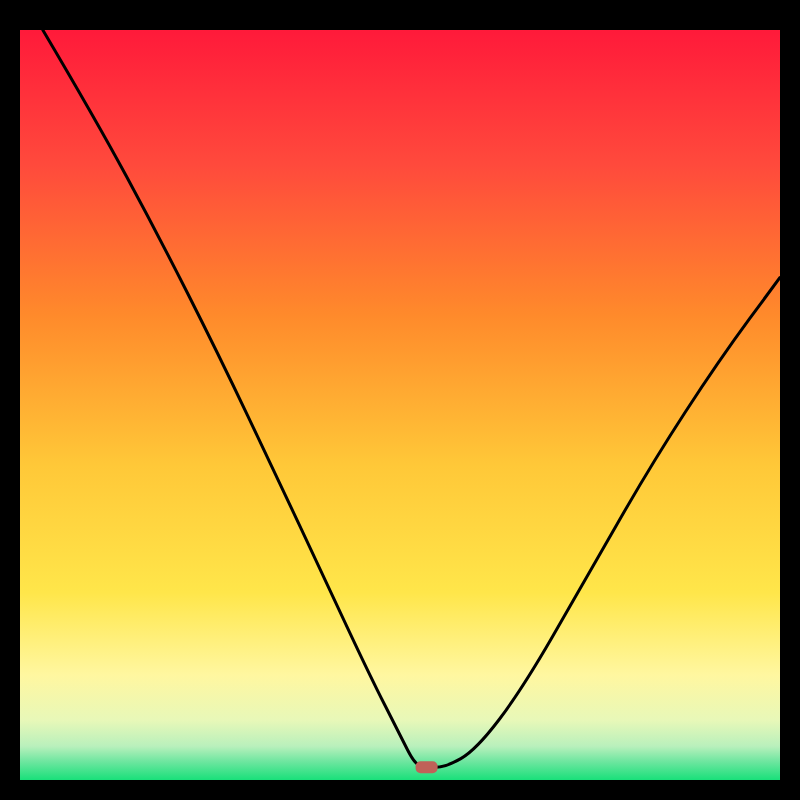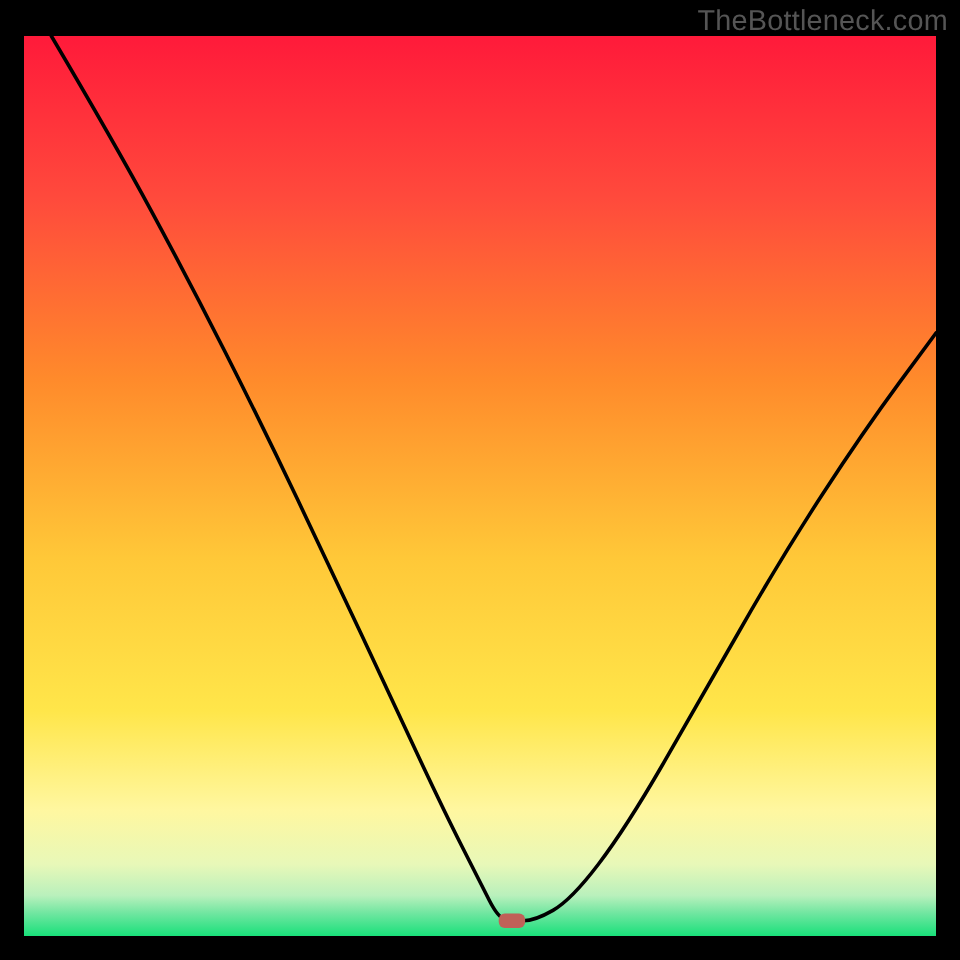--- a/index.html
+++ b/index.html
@@ -51,21 +51,20 @@
   }
   .marker {
     fill: #c06158;
   }
 </style>
 </head>
 <body>
 
 <div class="outer">
 
-  <div class="watermark">TheBottleneck.com</div>
 
   <div class="plot-area">
 
     <svg class="gradient-bg" viewBox="0 0 760 750" preserveAspectRatio="none">
       <defs>
         <linearGradient id="bg-grad" x1="0" y1="0" x2="0" y2="1">
           <stop offset="0%" stop-color="#ff1a3a"></stop>
           <stop offset="18%" stop-color="#ff4a3c"></stop>
           <stop offset="38%" stop-color="#ff8a2b"></stop>
           <stop offset="58%" stop-color="#ffc838"></stop>

